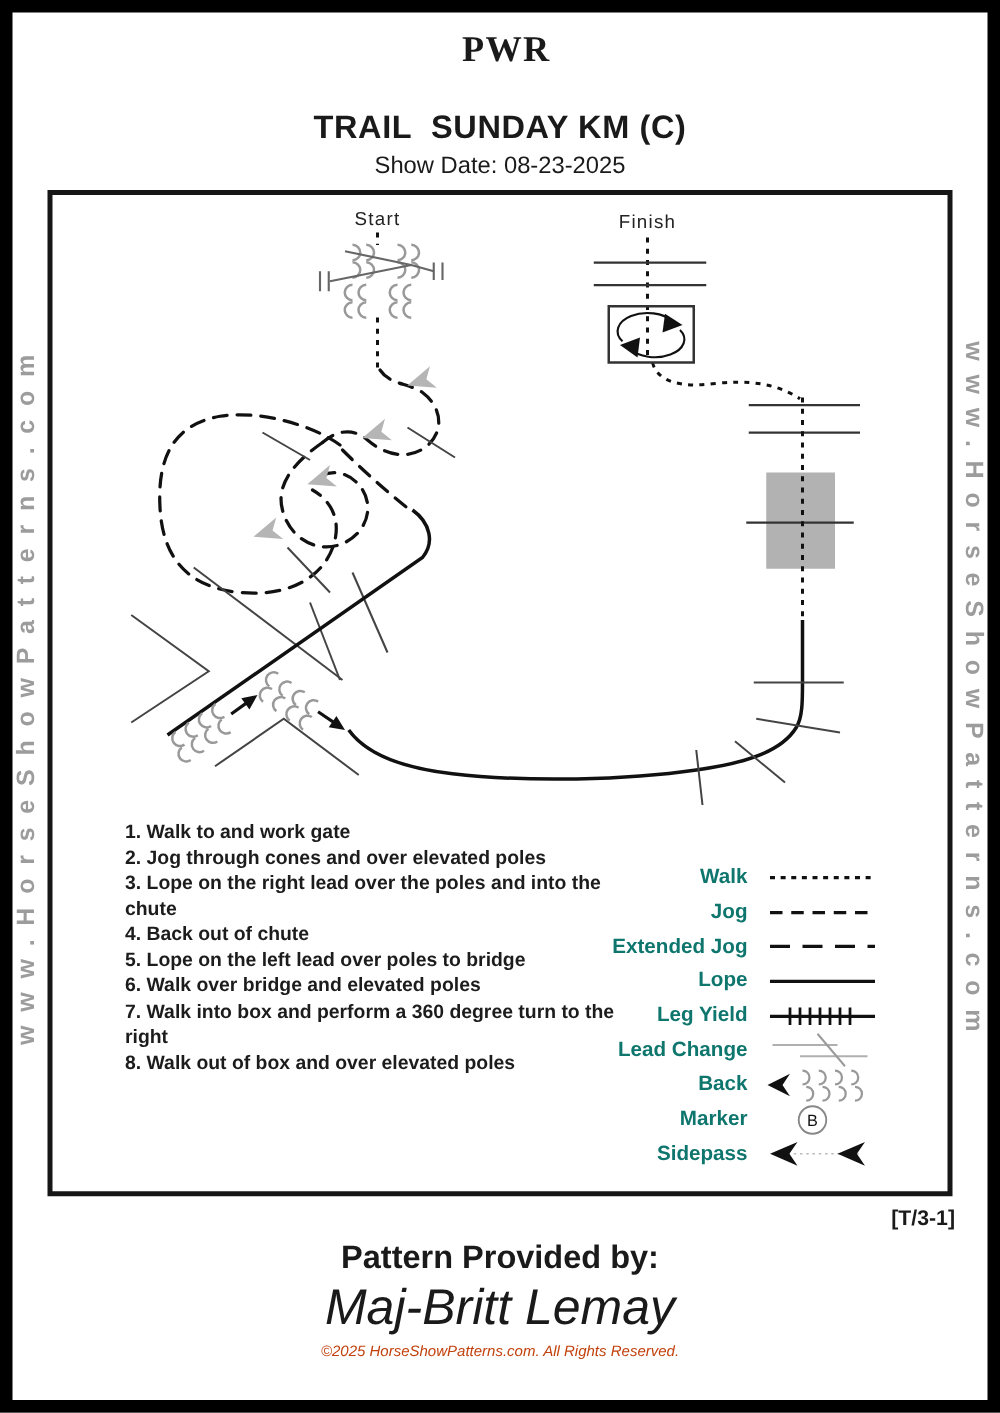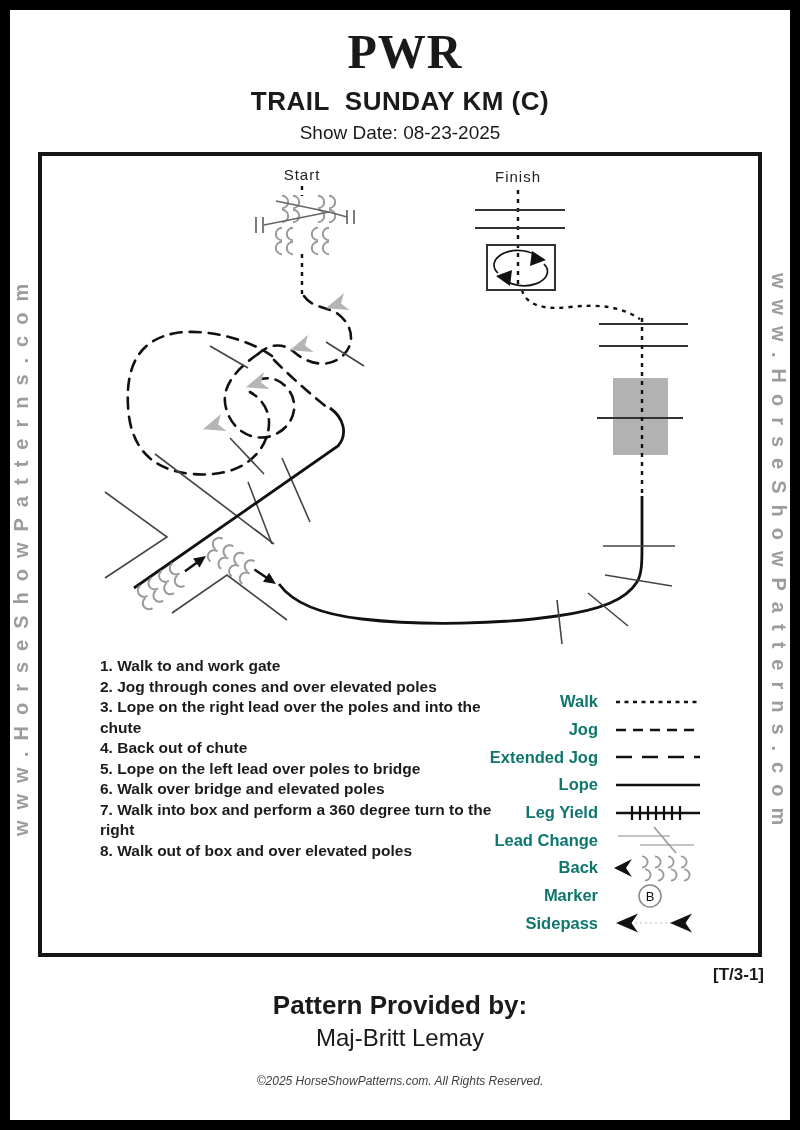--- a/index.html
+++ b/index.html
@@ -1,38 +1,38 @@
 <!DOCTYPE html>
 <html><head>
 <meta charset="utf-8">
 <style>
   html,body{margin:0;padding:0;background:#000;}
   .page{position:relative;width:800px;height:1130px;box-sizing:border-box;
         background:#fff;border:10px solid #000;overflow:hidden;
         font-family:"Liberation Sans",sans-serif;color:#1a1a1a;}
   .abs{position:absolute;}
   .center{left:0;right:0;text-align:center;}
-  .title{top:14px;font-family:"Liberation Serif",serif;font-weight:bold;font-size:48px;letter-spacing:1px;padding-left:10px;}
+  .title{top:14px;font-family:"Liberation Serif",serif;font-weight:bold;font-size:29px;letter-spacing:1px;padding-left:10px;}
   .subtitle{top:76px;font-weight:bold;font-size:26px;white-space:pre;letter-spacing:0.5px;}
   .showdate{top:112px;font-size:19px;}
   .board{left:28px;top:142px;width:716px;height:797px;border:4px solid #161616;background:#fff;}
   .board svg.diagram{position:absolute;left:0;top:0;}
   .watermark{top:142px;height:805px;writing-mode:vertical-rl;text-align:center;
              font-weight:bold;font-size:20px;letter-spacing:11px;color:#9c9c9c;white-space:pre;}
   .wm-left{left:0px;transform:rotate(180deg);}
   .wm-right{right:0px;}
   .instructions{left:58px;top:500px;width:402px;font-size:15.5px;line-height:20.5px;
                 font-weight:600;color:#1c1c1c;}
   .legend{right:45px;top:532px;width:275px;}
   .legend-row{display:flex;align-items:center;height:27.7px;}
   .legend-label{width:160px;text-align:right;font-size:16.5px;font-weight:600;padding-right:12px;color:#0f766e;}
   .pattern-code{top:955px;right:26px;font-weight:bold;font-size:17px;}
   .provided-label{top:980px;font-weight:bold;font-size:26px;}
-  .provided-name{top:1014px;font-size:24px;}
-  .copyright{top:1064px;font-style:italic;font-size:12px;color:#404040;}
+  .provided-name{top:1014px;font-style:italic;font-size:40px;}
+  .copyright{top:1064px;font-style:italic;font-size:12px;color:#c2410c;}
 </style>
 </head>
 <body>
 
 <div class="page">
 
   <div class="abs center title">PWR</div>
   <div class="abs center subtitle">TRAIL  SUNDAY KM (C)</div>
   <div class="abs center showdate">Show Date: 08-23-2025</div>
 

